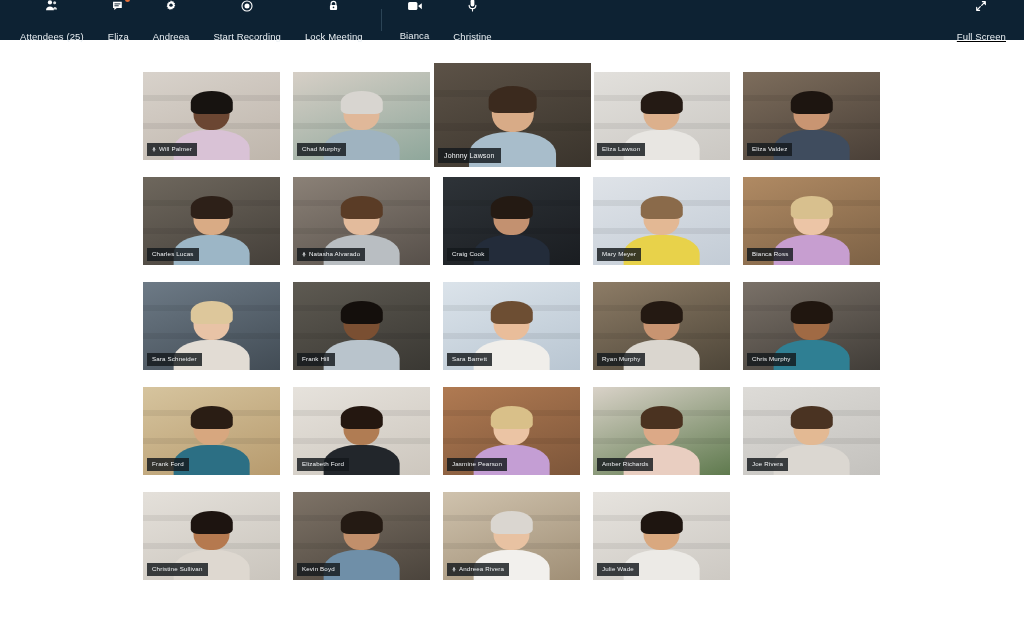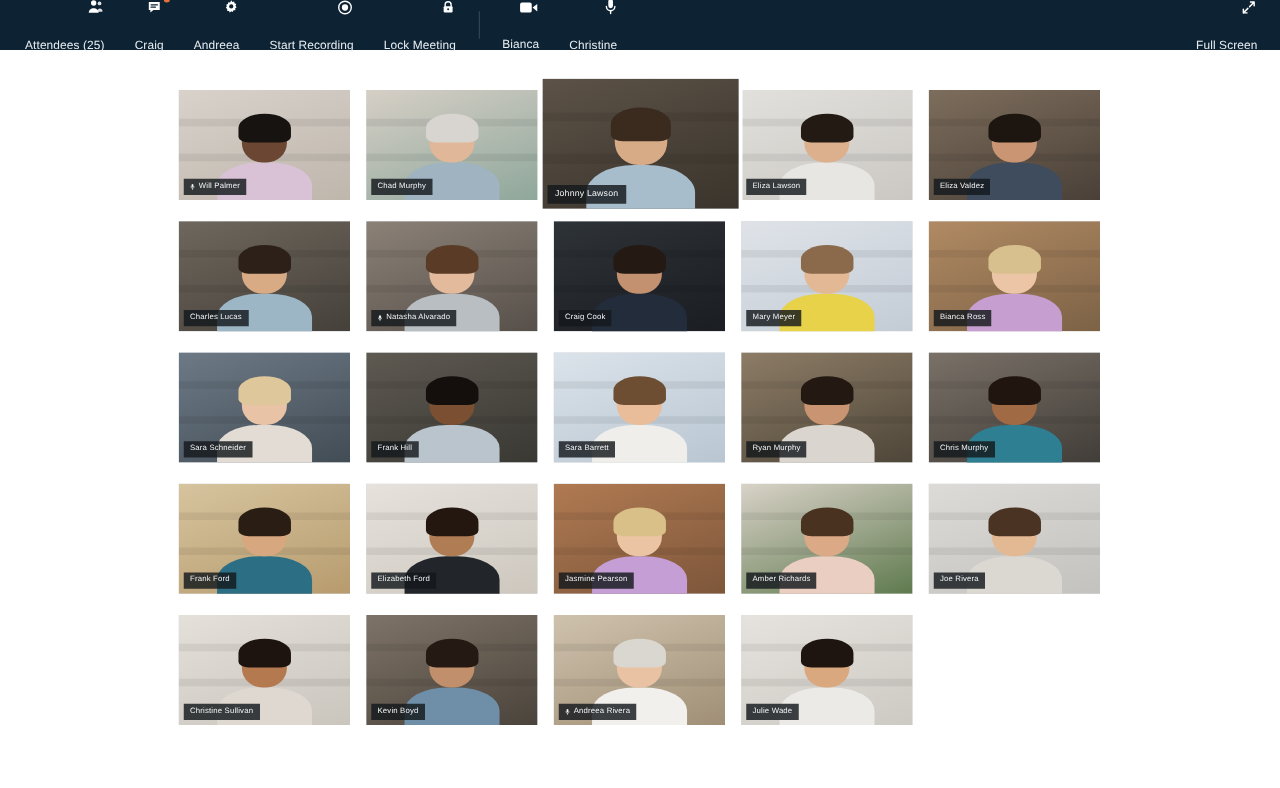--- a/index.html
+++ b/index.html
@@ -11,24 +11,24 @@
   .app{position:relative;width:1024px;height:630px;background:#fff;}
 
   
   .toolbar{
     position:absolute;left:0;top:0;width:1024px;height:40px;
     background:#0d2233;
     display:flex;align-items:center;
     box-sizing:border-box;
   }
   .tb-left{display:flex;align-items:center;height:40px;padding-left:8px;}
-  .tb-right{display:flex;align-items:center;height:40px;margin-left:auto;padding-right:6px;}
+  .tb-right{display:flex;align-items:center;height:40px;margin-left:auto;padding-right:6px;text-decoration:underline;}
   .tb-item{
     position:relative;
-    display:flex;flex-direction:column;align-items:flex-end;justify-content:center;
+    display:flex;flex-direction:column;align-items:center;justify-content:center;
     height:24px;padding:0 12px;cursor:pointer;color:#e8eef2;
     box-sizing:border-box;
     gap:16px;
   }
   .tb-item .ic{
     height:15px;display:flex;align-items:flex-end;justify-content:center;
     margin-bottom:2px;position:relative;
   }
   .tb-item .lb{
     font-size:9.5px;line-height:11px;letter-spacing:.1px;color:#e8eef2;white-space:nowrap;
@@ -104,21 +104,21 @@
       </div>
 
       <div class="tb-item">
         <span class="ic">
           <svg width="14" height="14" viewBox="0 0 24 24" fill="none">
             <path d="M3.5 4.5h15v11h-8.6L5.6 19v-3.5H3.5z" fill="#ffffff"></path>
             <path d="M6.6 8.4h8.8M6.6 11.6h6" stroke="#0d2233" stroke-width="1.6" stroke-linecap="round"></path>
           </svg>
           <span class="badge"></span>
         </span>
-        <span class="lb">Craig</span>
+        <span class="lb">Eliza</span>
       </div>
 
       <div class="tb-item">
         <span class="ic">
           <svg width="14" height="14" viewBox="0 0 24 24" fill="#ffffff">
             <path d="M12 2.2l1.5 2.1 2.5-.6.5 2.5 2.4 1-1.1 2.3 1.6 2-2 1.6.3 2.5-2.6.2-1.2 2.3L12 17.1l-2 1.9-1.2-2.3-2.6-.2.3-2.5-2-1.6 1.6-2L5 8.2l2.4-1 .5-2.5 2.5.6z"></path>
             <circle cx="12" cy="10.6" r="2.9" fill="#0d2233"></circle>
           </svg>
         </span>
         <span class="lb">Andreea</span>

